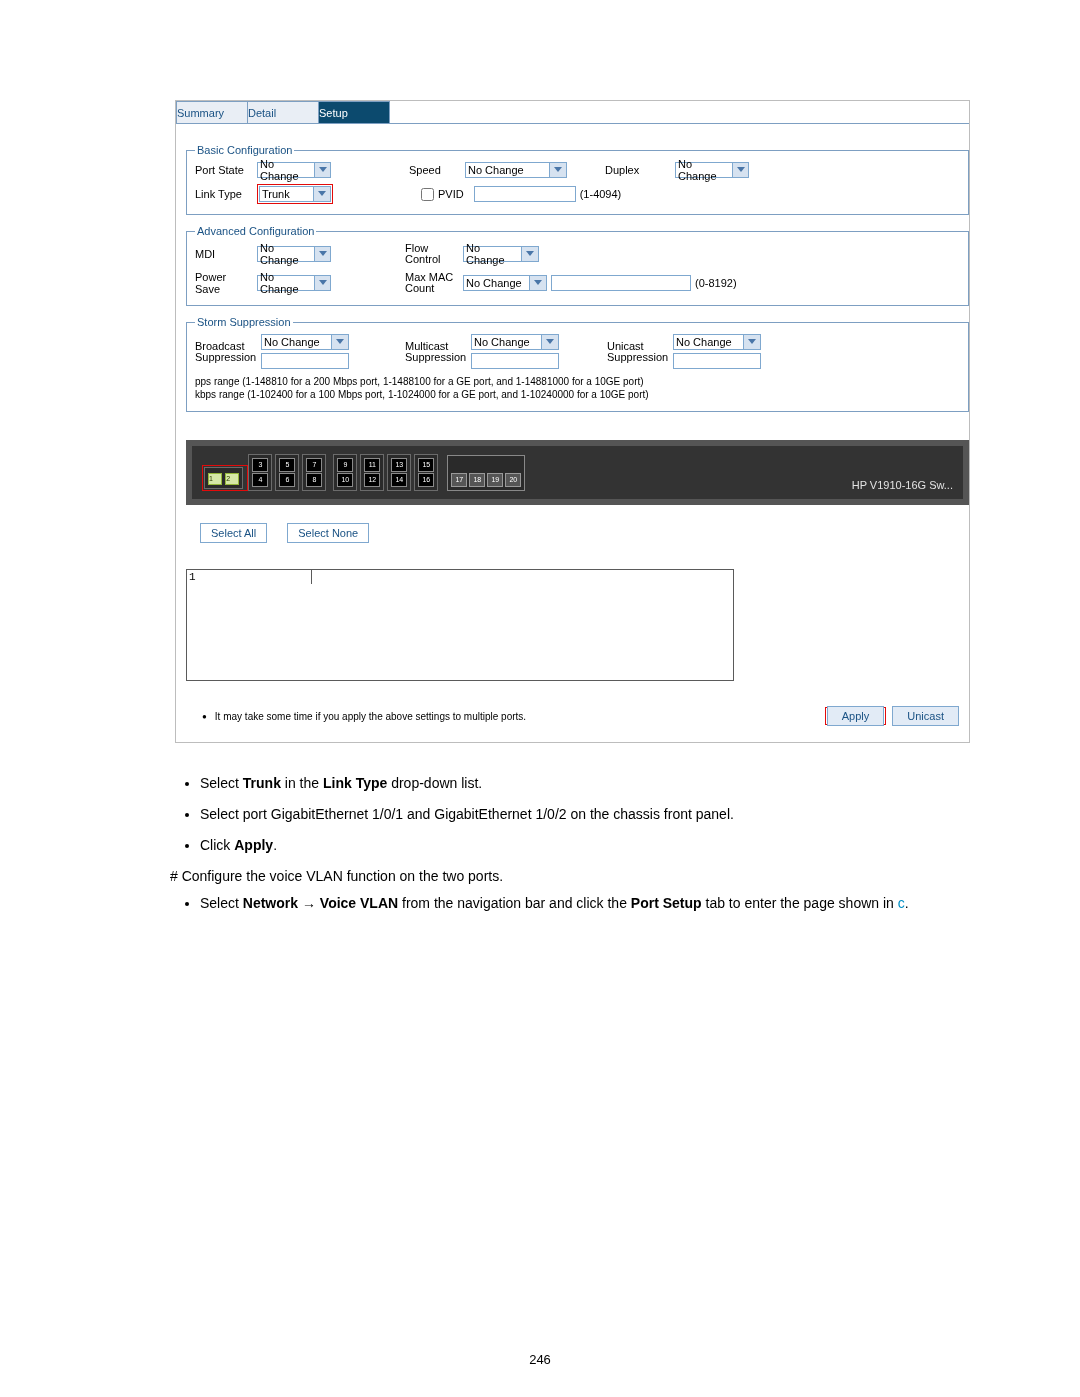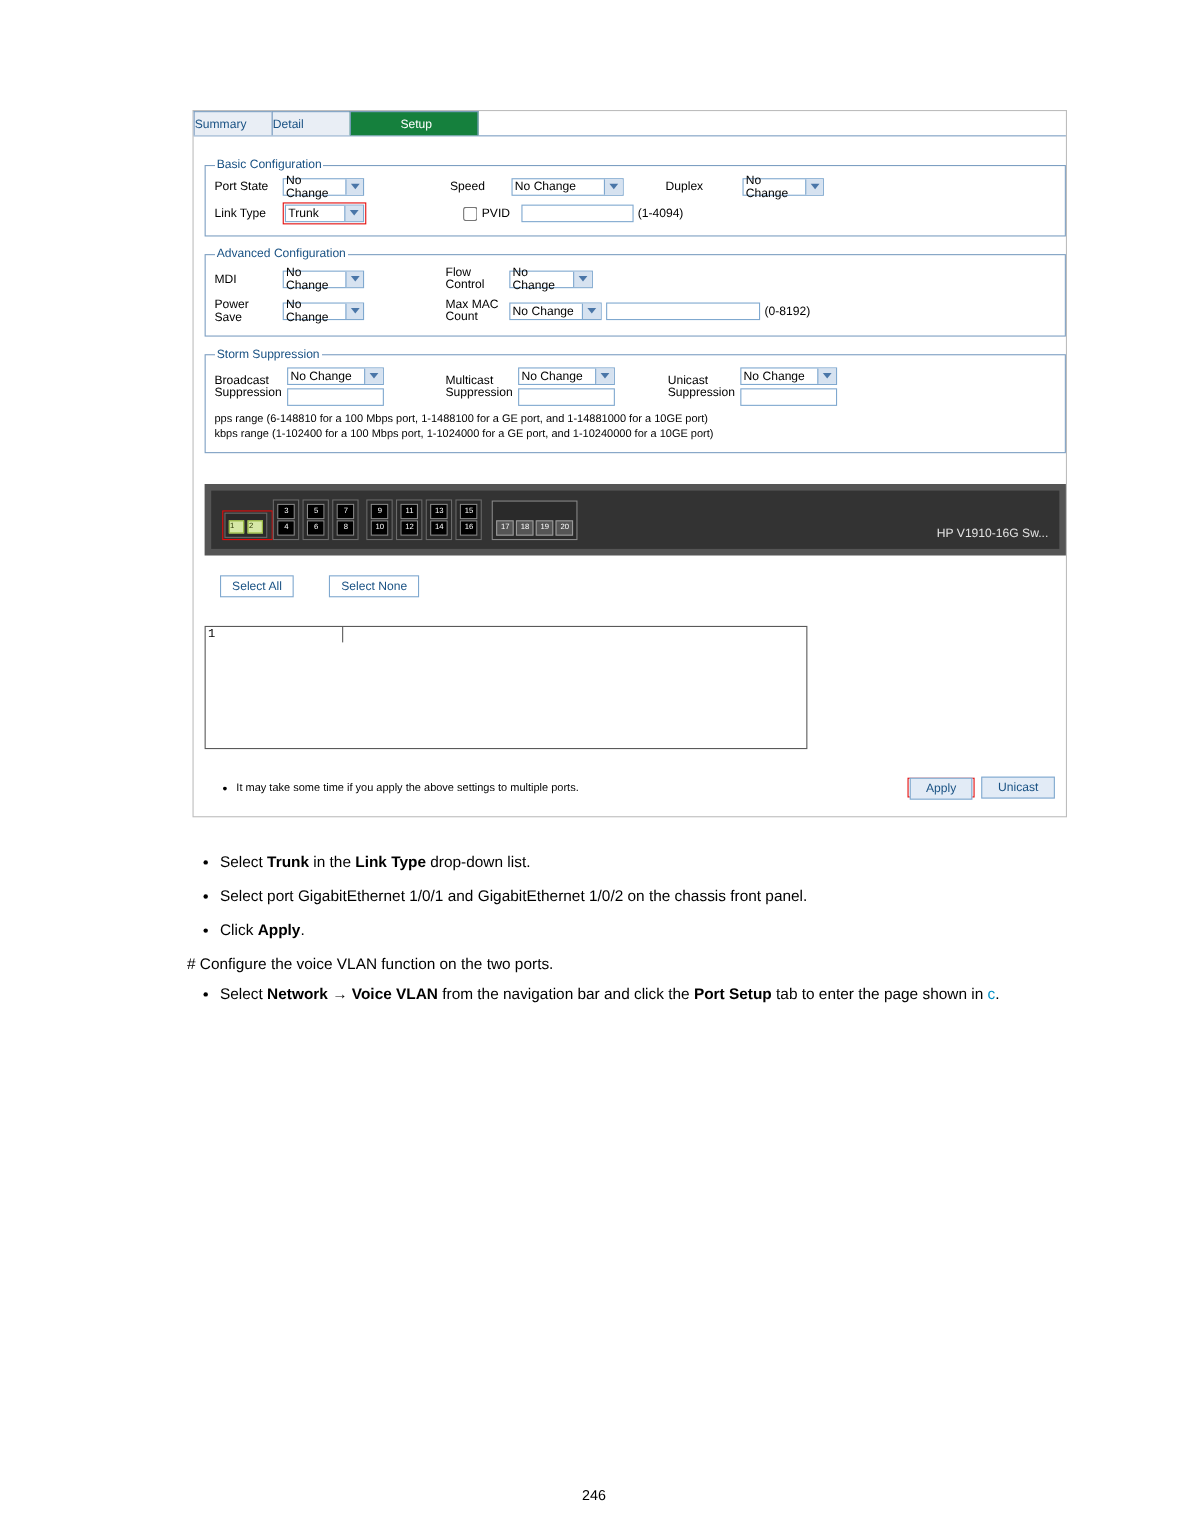--- a/index.html
+++ b/index.html
@@ -44,23 +44,22 @@
     color: #1a5284;
     width: 70px;
     text-align: left;
     line-height: 22px;
     border: 1px solid #7d9fc2;
     border-bottom: none;
     background: #e9eef5;
     margin-right: -1px;
   }
   .tab.active {
-    background: #15803d;
+    background: #0c4a6e;
     color: #fff;
-    padding-left: 45px;
   }
   .inner {
     padding: 10px 0 10px 10px;
   }
   fieldset {
     border: 1px solid #7d9fc2;
     margin: 10px 0 0 0;
     padding: 6px 8px 10px 8px;
   }
   legend {
@@ -165,21 +164,21 @@
     border: 1px solid #999;
   }
   .chassis-label {
     margin-left: auto;
     color: #e3e3e3;
     font-size: 11px;
   }
   .sel-buttons {
     margin-top: 18px;
     display: flex;
-    gap: 32px;
+    gap: 20px;
     padding-left: 14px;
   }
   .link-btn {
     border: 1px solid #7fa8cf;
     color: #1a5284;
     font-size: 11px;
     padding: 3px 10px;
     background: #fff;
   }
   .result-table {
@@ -338,21 +337,21 @@
           </div>
           <div class="cell-label" style="width:62px;margin-left:48px;line-height:1">Unicast Suppression</div>
           <div>
             <div class="sel" style="width:88px">
                 <span>No Change</span>
                 <span class="arrow"></span>
               </div>
             <div class="txt" style="width:88px;margin-top:3px"></div>
           </div>
         </div>
-        <div class="info">pps range (6-148810 for a 100 Mbps port, 1-1488100 for a GE port, and 1-14881000 for a 10GE port)</div>
+        <div class="info">pps range (1-148810 for a 200 Mbps port, 1-1488100 for a GE port, and 1-14881000 for a 10GE port)</div>
         <div class="info" style="margin-top:0">kbps range (1-102400 for a 100 Mbps port, 1-1024000 for a GE port, and 1-10240000 for a 10GE port)</div>
       </fieldset>
 
       <div class="chassis">
         <div class="chassis-inner">
           <span class="red-box" style="padding:1px;display:inline-block">
             <span class="port-group">
               <span class="port-col">
                 <div class="port-box sel">1</div>
                 <div class="port-box sel">2</div>

